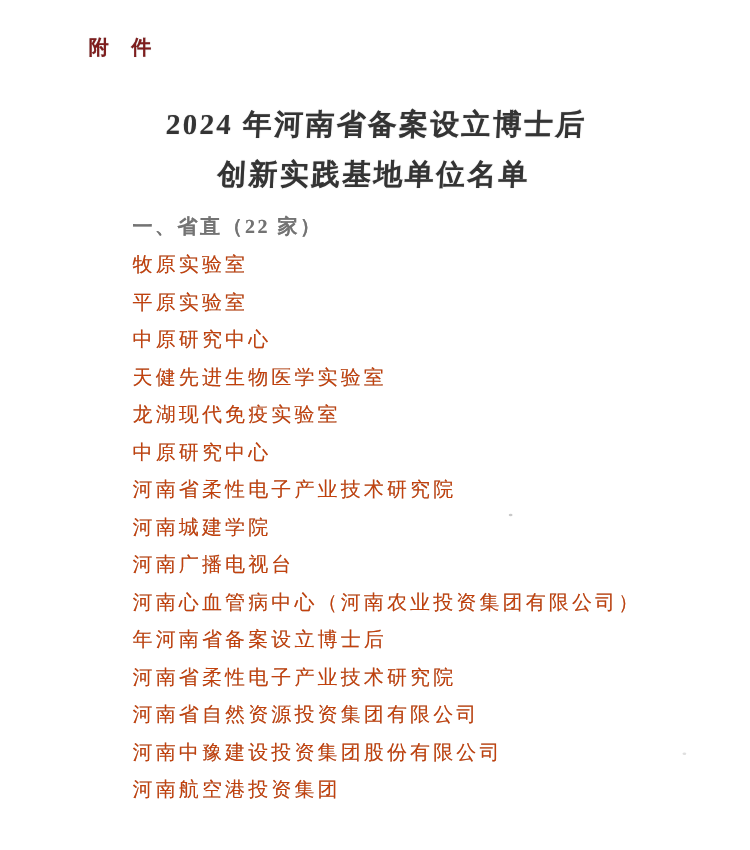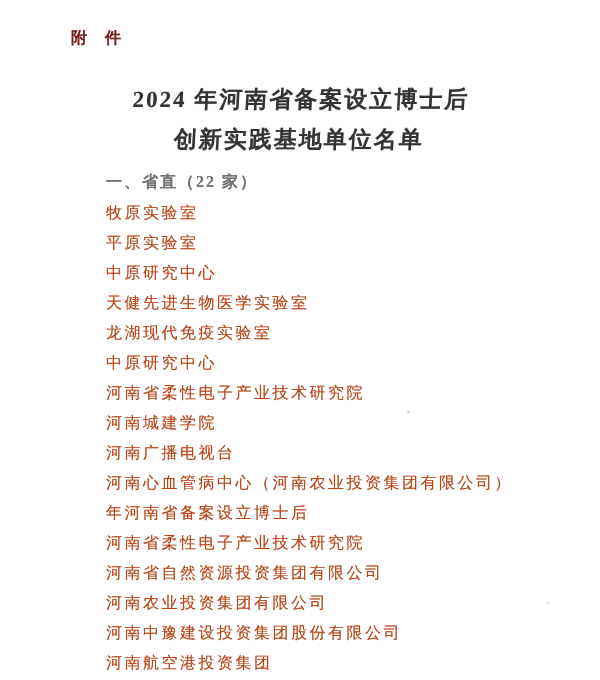--- a/index.html
+++ b/index.html
@@ -98,21 +98,20 @@
       <li class="unit-item">天健先进生物医学实验室</li>
       <li class="unit-item">龙湖现代免疫实验室</li>
       <li class="unit-item">中原研究中心</li>
       <li class="unit-item">河南省柔性电子产业技术研究院</li>
       <li class="unit-item">河南城建学院</li>
       <li class="unit-item">河南广播电视台</li>
       <li class="unit-item">河南心血管病中心（河南农业投资集团有限公司）</li>
       <li class="unit-item">年河南省备案设立博士后</li>
       <li class="unit-item">河南省柔性电子产业技术研究院</li>
       <li class="unit-item">河南省自然资源投资集团有限公司</li>
-      <li class="unit-item">河南农业投资集团有限公司</li>
       <li class="unit-item">河南中豫建设投资集团股份有限公司</li>
       <li class="unit-item">河南航空港投资集团</li>
     </ul>
 
   <div class="scan-speck speck-1"></div>
   <div class="scan-speck speck-2"></div>
 
 </div>
 
 </body></html>

